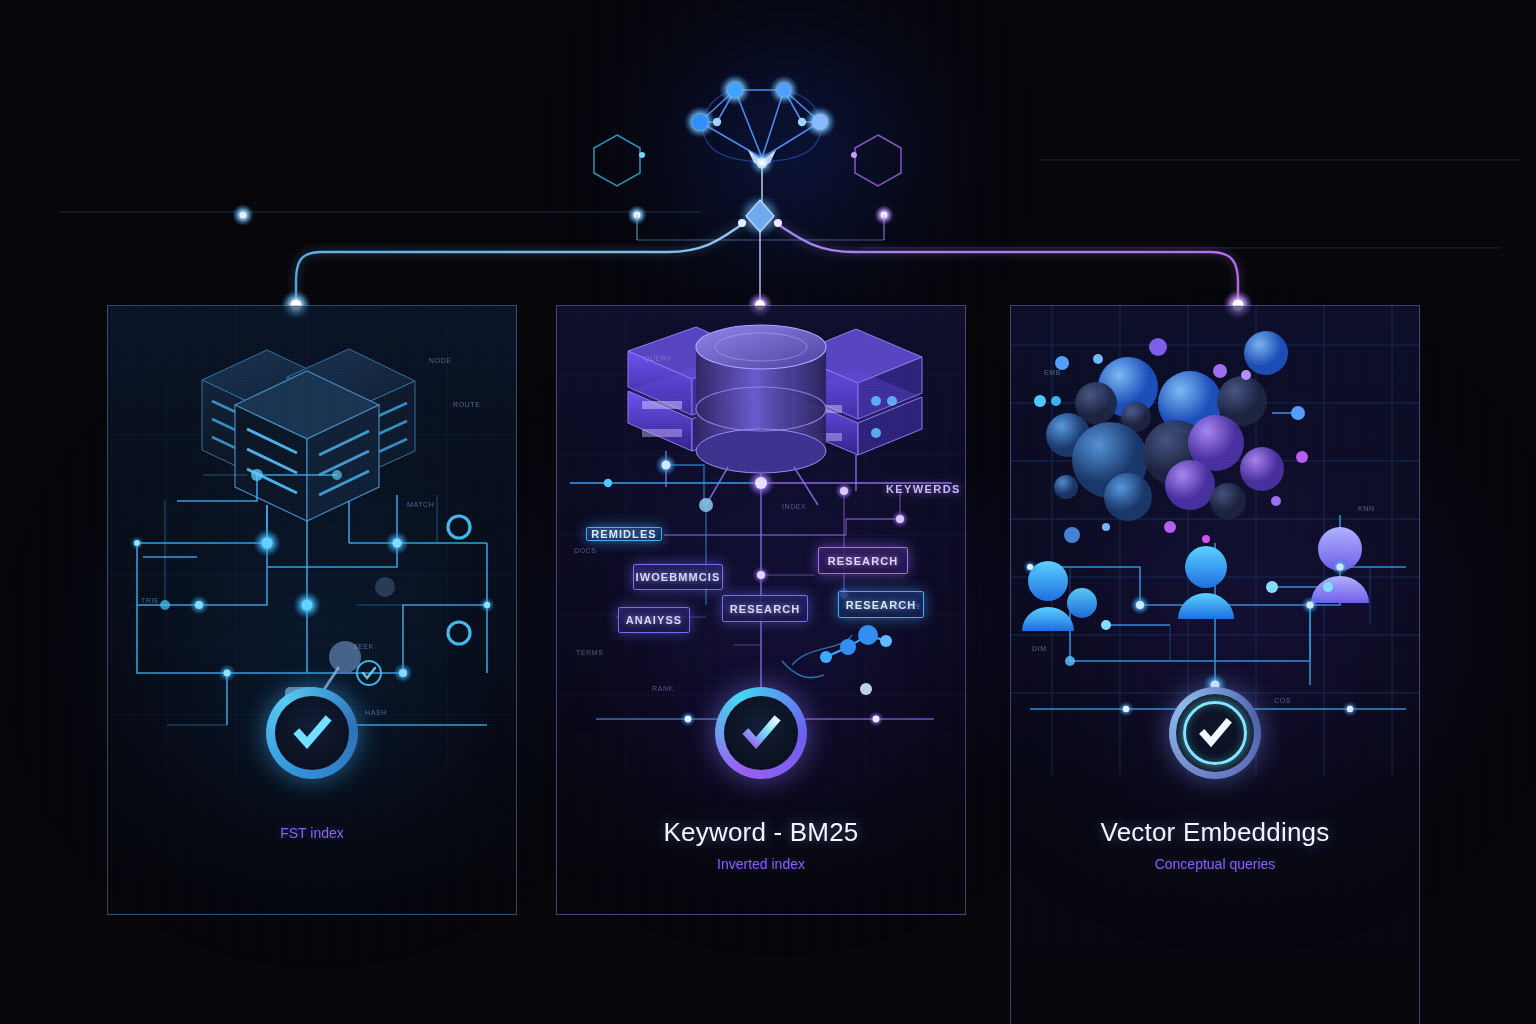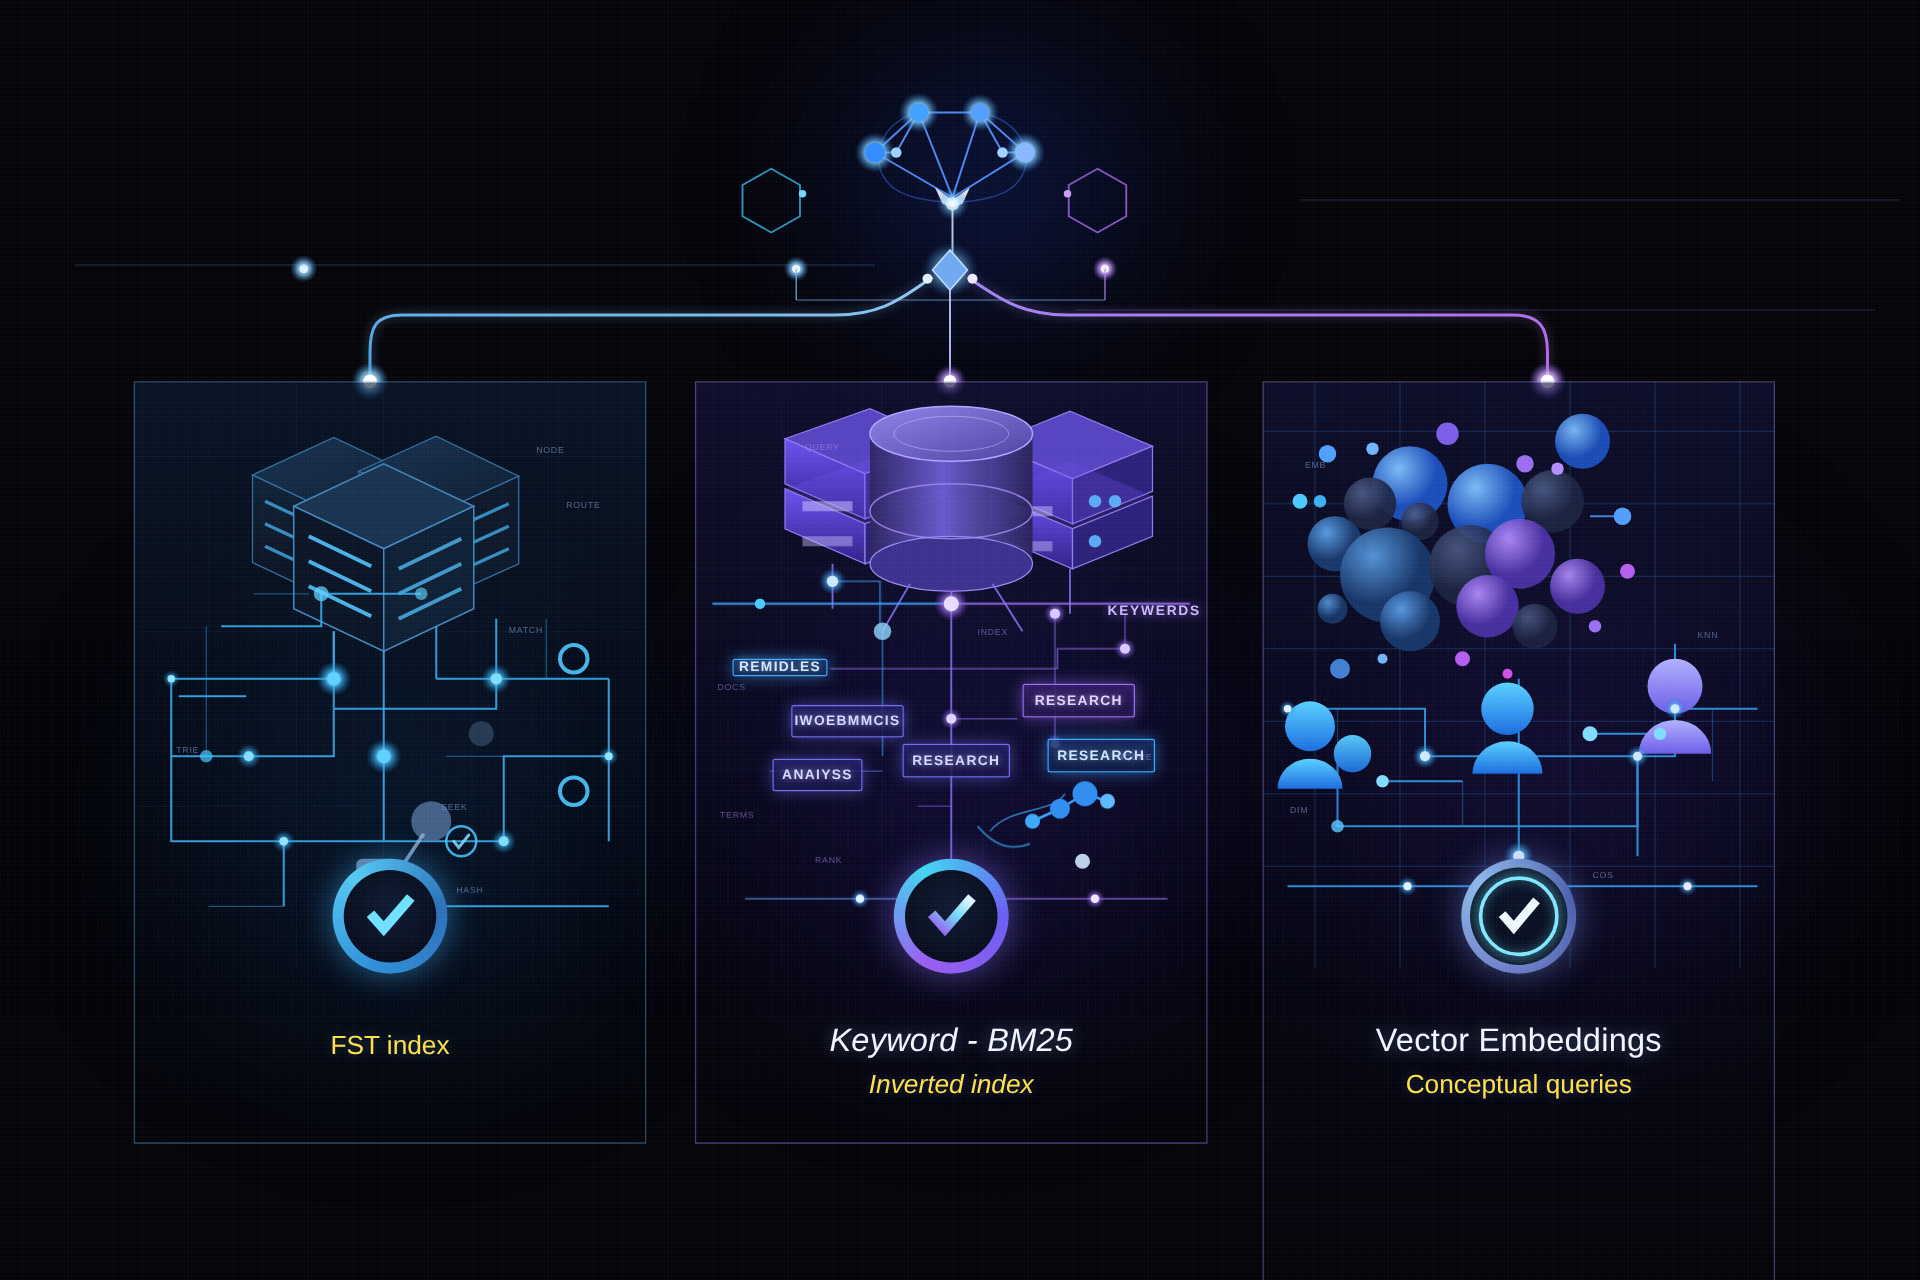--- a/index.html
+++ b/index.html
@@ -38,21 +38,21 @@
     background:linear-gradient(180deg,rgba(8,26,52,.62),rgba(4,12,30,.28) 62%,rgba(1,3,10,.04));}
   .panel.p2 .frame{border-color:rgba(150,130,235,.45);
     background:linear-gradient(180deg,rgba(16,16,60,.66),rgba(8,8,36,.30) 62%,rgba(2,2,14,.05));}
   .panel.p3 .frame{border-color:rgba(150,140,235,.42);
     background:linear-gradient(180deg,rgba(14,16,58,.62),rgba(7,8,34,.28) 62%,rgba(2,2,13,.04));}
 
   .panel .art{position:absolute;left:0;right:0;top:0;height:470px;overflow:hidden;}
   .caption{position:absolute;left:0;right:0;text-align:center;}
   .cap-title{font-size:26px;color:#f2f5fb;letter-spacing:.2px;
     text-shadow:0 0 14px rgba(150,190,255,.45);}
-  .cap-sub{font-size:21px;color:#fde047;margin-top:8px;
+  .cap-sub{font-size:14px;color:#8b5cf6;margin-top:8px;
     text-shadow:0 0 10px rgba(130,170,240,.35);}
 
   
   .check{position:absolute;width:92px;height:92px;}
   .check .ring{position:absolute;inset:0;border-radius:50%;}
   .check .inner{position:absolute;inset:9px;border-radius:50%;
     background:radial-gradient(circle at 50% 42%,#0d1a33,#060c1c 70%);}
   .check .glyph{position:absolute;inset:0;display:flex;align-items:center;justify-content:center;}
   .c1 .ring{background:conic-gradient(from 200deg,#2f8fd8,#53c9f2,#2a6fb8,#2f8fd8);
     box-shadow:0 0 26px rgba(60,170,240,.55);}
@@ -538,21 +538,21 @@
             <stop offset="0" stop-color="#9a5cf0"></stop>
                 <stop offset=".55" stop-color="#6fd8f5"></stop>
             <stop offset="1" stop-color="#d8f4ff"></stop>
               </linearGradient>
             </defs>
           <path d="M13 27 l8 9 l19 -22" stroke="url(#ckg)" stroke-width="8" fill="none" stroke-linecap="square" stroke-linejoin="miter"></path>
         </svg>
       </div>
     </div>
 
-    <div class="caption" style="top:512px;font-style:italic;">
+    <div class="caption" style="top:512px;">
       <div class="cap-title">Keyword - BM25</div>
       <div class="cap-sub">Inverted index</div>
     </div>
   </div>
 
   <div class="panel p3" style="left:1010px;top:305px;width:410px;height:764px;">
     <div class="frame"></div>
 
     <div class="art">
       <svg viewBox="0 0 410 470" width="410" height="470">

